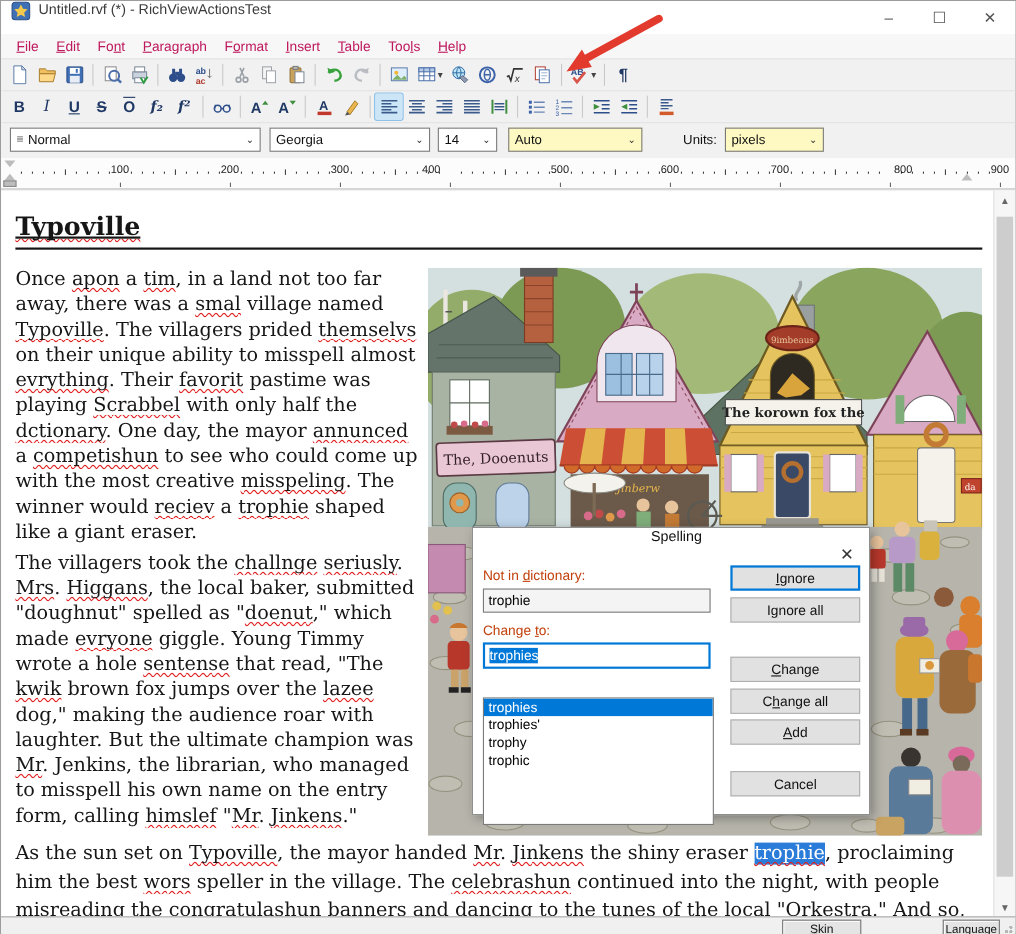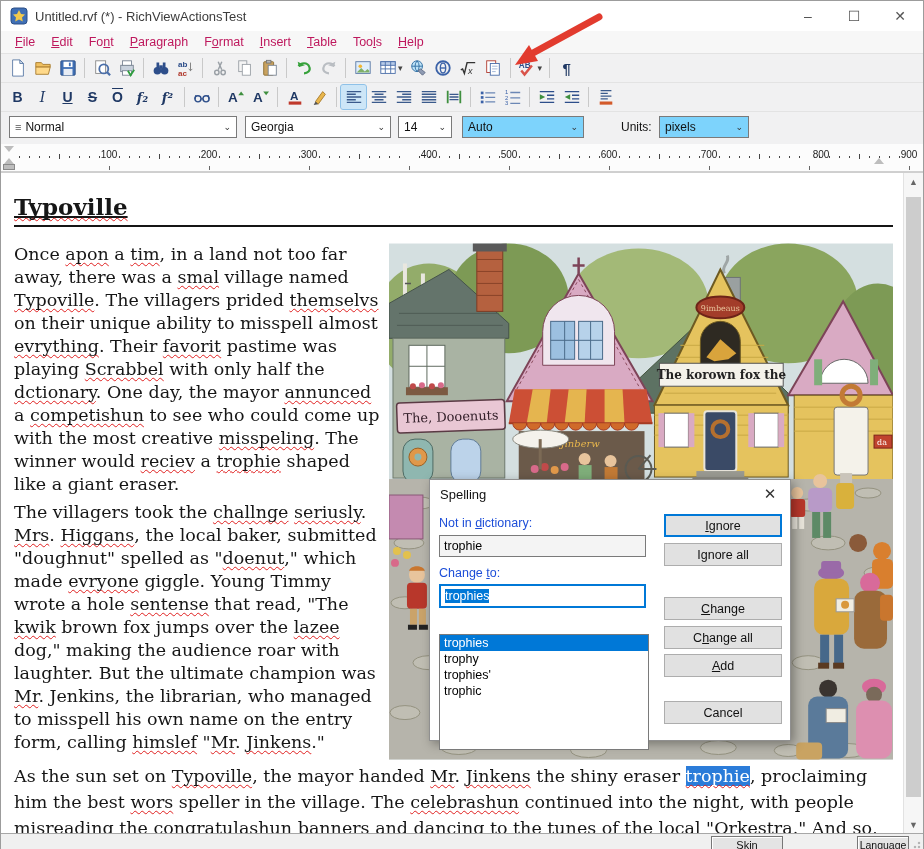--- a/index.html
+++ b/index.html
@@ -1,20 +1,20 @@
 <!DOCTYPE html>
 <html><head>
 <meta charset="utf-8">
 <style>
   html,body{margin:0;padding:0;background:#fff;}
   body{width:924px;height:849px;overflow:hidden;font-family:"Liberation Sans",sans-serif;-webkit-font-smoothing:antialiased;}
   .window{position:relative;width:924px;height:849px;border:1px solid #9c9c9c;box-sizing:border-box;background:#fff;}
 
   
-  .titlebar{height:30px;display:flex;align-items:center;background:#fff;}
+  .titlebar{height:30px;display:flex;background:#fff;}
   .appicon{width:18px;height:18px;margin:0 7px 0 9px;}
   .apptitle{font-size:13px;color:#3c3c3c;}
   .wincontrols{margin-left:auto;display:flex;height:30px;}
   .winbtn{width:46px;height:30px;display:flex;align-items:center;justify-content:center;font-size:14px;color:#555;}
 
   
   .menubar{height:22px;display:flex;align-items:center;background:#f7f7f7;padding-left:6px;}
   .mitem{padding:2px 8px;font-size:12.5px;color:#be185d;}
   .mitem u{text-decoration:underline;}
 
@@ -31,21 +31,21 @@
   .g-underline{text-decoration:underline;font-weight:bold;}
   .g-strike{text-decoration:line-through;font-weight:bold;}
   .g-over{text-decoration:overline;font-weight:bold;}
   .g-f{font-style:italic;font-family:"DejaVu Serif",serif;font-weight:bold;font-size:13px;}
   .g-pilcrow{font-weight:bold;font-size:15px;color:#1f3864;}
 
   
   .formatbar{height:32px;background:#f1f1f2;border-top:1px solid #e3e3e3;position:relative;}
   .combo{position:absolute;top:4px;height:22px;box-sizing:border-box;border:1px solid #7a7a7a;background:#fff;font-size:12px;color:#111;display:flex;align-items:center;padding-left:5px;}
   .combo .car{margin-left:auto;margin-right:5px;font-size:9px;color:#333;}
-  .combo.gray{background:#7dd3fc;}
+  .combo.gray{background:#fef9c3;}
   .stylelines{color:#555;font-size:11px;margin-right:5px;letter-spacing:-1px;}
   .unitslabel{position:absolute;top:8px;left:620px;font-size:12px;color:#111;}
 
   
   .ruler{height:27px;background:#fcfcfc;border-bottom:1px solid #d0d0d0;position:relative;overflow:hidden;}
   .rnum{position:absolute;top:5px;font-size:10px;color:#222;transform:translateX(-50%);}
   .tick{position:absolute;top:12px;width:1px;height:2px;background:#444;}
   .tick.mid{top:10px;height:5px;}
   .bdash{position:absolute;bottom:1px;width:1px;height:4px;background:#666;}
   .marker{position:absolute;width:0;height:0;}
@@ -78,24 +78,24 @@
   .grip{position:absolute;right:2px;bottom:2px;width:12px;height:12px;background:
     radial-gradient(circle at 2px 10px,#b5b5b5 1.4px,transparent 1.6px),
     radial-gradient(circle at 6px 10px,#b5b5b5 1.4px,transparent 1.6px),
     radial-gradient(circle at 10px 10px,#b5b5b5 1.4px,transparent 1.6px),
     radial-gradient(circle at 6px 6px,#b5b5b5 1.4px,transparent 1.6px),
     radial-gradient(circle at 10px 6px,#b5b5b5 1.4px,transparent 1.6px),
     radial-gradient(circle at 10px 2px,#b5b5b5 1.4px,transparent 1.6px);}
 
   
   .dialog{position:absolute;left:428px;top:478px;width:362px;height:262px;background:#fff;border:1px solid #8f8f8f;box-shadow:3px 3px 10px rgba(0,0,0,.35);box-sizing:border-box;font-size:12.5px;}
-  .dlg-title{height:28px;display:flex;align-items:center;padding-left:10px;color:#111;font-size:13px;}
+  .dlg-title{height:28px;display:flex;align-items:center;padding-left:10px;color:#111;font-size:13px;flex-direction:column;}
   .dlg-close{margin-left:auto;width:40px;height:28px;display:flex;align-items:center;justify-content:center;font-size:15px;color:#333;}
   .dlg-body{position:relative;height:232px;}
-  .dlg-label{position:absolute;left:9px;color:#1d4ed8;}
+  .dlg-label{position:absolute;left:9px;color:#c2410c;}
   .dlg-label u{text-decoration:underline;}
   .dlg-input{position:absolute;left:9px;width:207px;height:22px;box-sizing:border-box;border:1px solid #7a7a7a;display:flex;align-items:center;padding-left:4px;font-size:12.5px;}
   .dlg-input.ro{background:#f4f4f4;}
   .dlg-input.focus{border:2px solid #0078d7;background:#fff;}
   .txtsel{background:#0078d7;color:#fff;}
   .dlg-list{position:absolute;left:9px;top:126px;width:210px;height:116px;box-sizing:border-box;border:1px solid #7a7a7a;background:#fff;overflow:hidden;}
   .opt{height:16px;line-height:16px;padding-left:4px;}
   .opt.selopt{background:#0078d7;color:#fff;}
   .dlg-btns{position:absolute;left:234px;top:6px;width:118px;display:flex;flex-direction:column;}
   .dlg-btns button{height:23px;background:#e1e1e1;border:1px solid #adadad;font-size:12.5px;font-family:"Liberation Sans",sans-serif;color:#111;}
@@ -516,21 +516,21 @@
       <span class="tick" style="left: 868px;"></span>
       <span class="tick" style="left: 878px;"></span>
       <span class="tick" style="left: 888px;"></span>
       <span class="tick" style="left: 898px;"></span>
       <span class="rnum" style="left: 108px;">100</span>
       <span class="bdash" style="left: 108px;"></span>
       <span class="rnum" style="left: 208px;">200</span>
       <span class="bdash" style="left: 208px;"></span>
       <span class="rnum" style="left: 308px;">300</span>
       <span class="bdash" style="left: 308px;"></span>
-      <span class="rnum" style="left: 428px;">400</span>
+      <span class="rnum" style="left: 391px;">400</span>
       <span class="bdash" style="left: 408px;"></span>
       <span class="rnum" style="left: 508px;">500</span>
       <span class="bdash" style="left: 508px;"></span>
       <span class="rnum" style="left: 608px;">600</span>
       <span class="bdash" style="left: 608px;"></span>
       <span class="rnum" style="left: 708px;">700</span>
       <span class="bdash" style="left: 708px;"></span>
       <span class="rnum" style="left: 808px; margin-left: 12px;">800</span>
       <span class="bdash" style="left: 808px;"></span>
       <span class="rnum" style="left: 908px;">900</span>
@@ -742,22 +742,22 @@
       <div class="dlg-label" style="top:8px;">Not in <u>d</u>ictionary:</div>
       <div class="dlg-input ro" style="top:27px;">
           <span>trophie</span>
         </div>
       <div class="dlg-label" style="top:58px;">Change <u>t</u>o:</div>
       <div class="dlg-input focus" style="top:76px;height:24px;">
           <span class="txtsel">trophies</span>
         </div>
       <div class="dlg-list" id="suggestions">
           <div class="opt selopt">trophies</div>
+          <div class="opt">trophies'</div>
           <div class="opt">trophy</div>
-          <div class="opt">trophies'</div>
           <div class="opt">trophic</div>
         </div>
       <div class="dlg-btns" id="dlgbtns">
           <button class="def"><u>I</u>gnore</button>
           <button>I<u>g</u>nore all</button>
           <button><u>C</u>hange</button>
           <button>C<u>h</u>ange all</button>
           <button><u>A</u>dd</button>
           <button>Cancel</button>
         </div>

